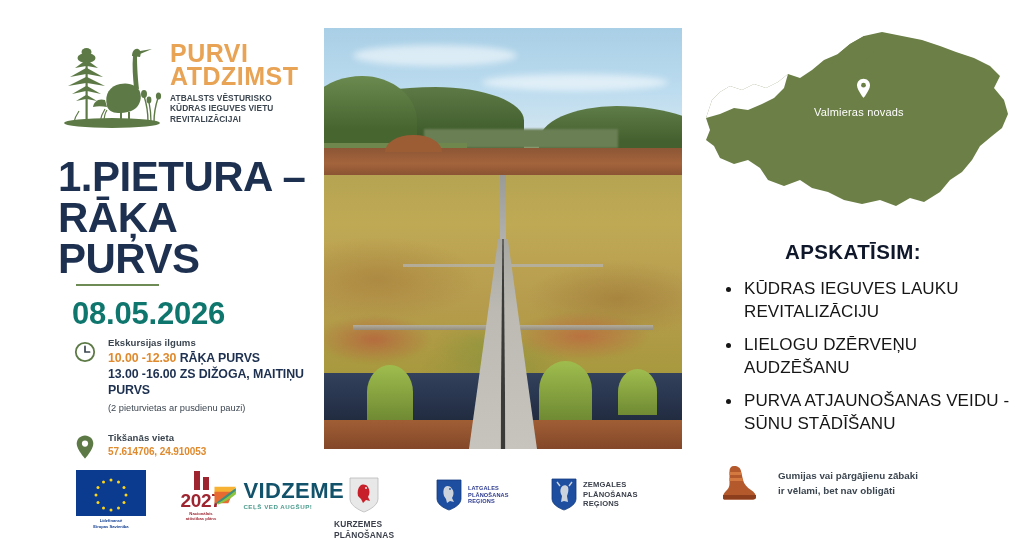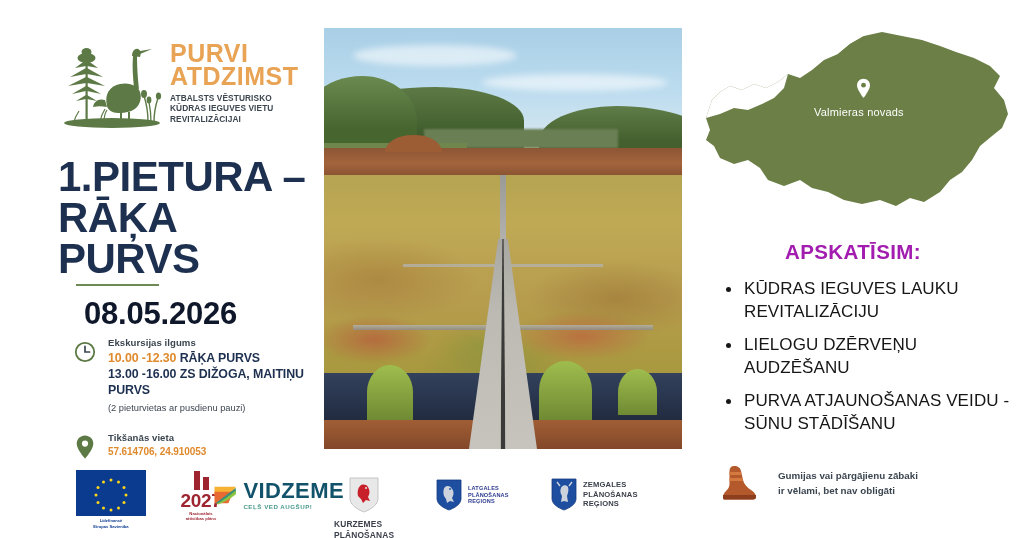--- a/index.html
+++ b/index.html
@@ -79,26 +79,26 @@
 
   .divider {
     position: absolute;
     left: 76px; top: 284px;
     width: 83px; height: 2px;
     background: #6f8b55;
   }
 
   .date {
     position: absolute;
-    left: 84px; top: 296px;
+    left: 72px; top: 296px;
     font-family: "Liberation Sans", sans-serif;
     font-weight: bold;
     font-size: 31px;
     letter-spacing: -0.2px;
-    color: #0f172a;
+    color: #0f766e;
   }
 
   .info-block {
     position: absolute;
     left: 74px; top: 337px;
     width: 240px;
   }
   .info-row {
     position: relative;
     padding-left: 34px;
@@ -314,21 +314,21 @@
   }
 
   .see-title {
     position: absolute;
     left: 0; top: 240px;
     width: 342px;
     text-align: center;
     font-size: 20.5px;
     font-weight: bold;
     letter-spacing: 0.4px;
-    color: #a21caf;
+    color: #0f172a;
   }
   .see-list {
     position: absolute;
     left: 42px; top: 278px;
     width: 300px;
     margin: 0; padding: 0;
     list-style: none;
   }
   .see-list li {
     position: relative;

